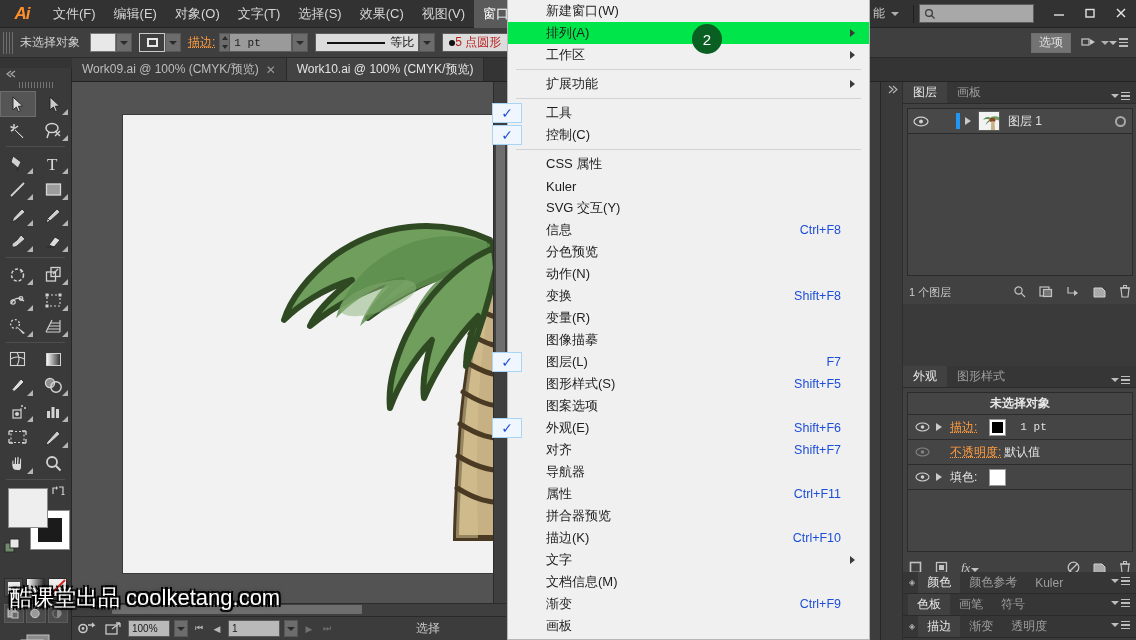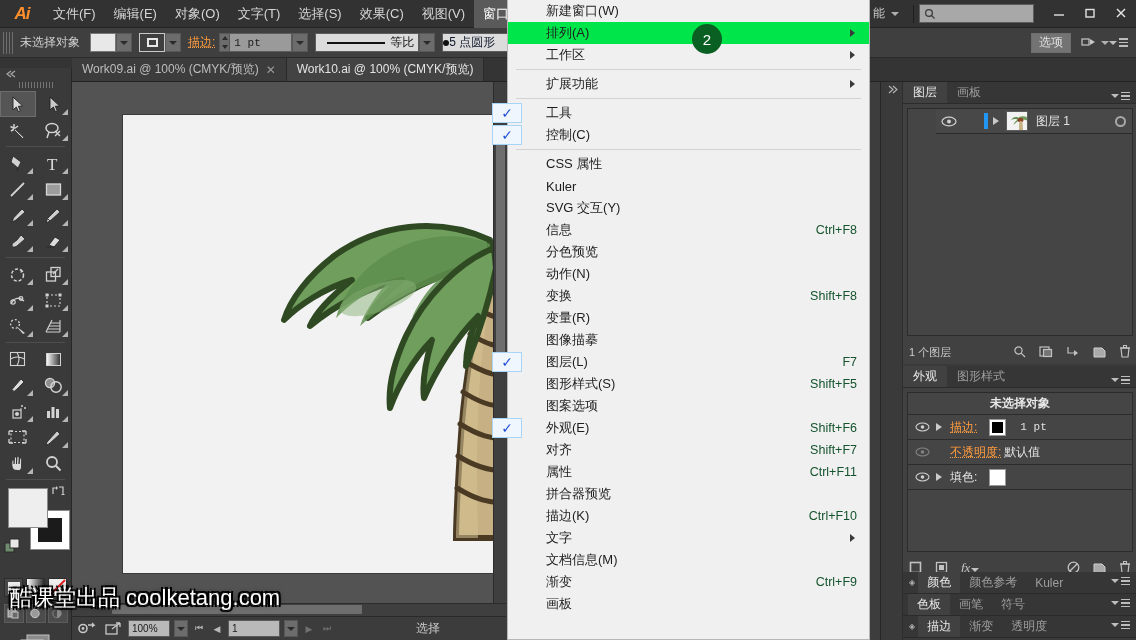--- a/index.html
+++ b/index.html
@@ -62,21 +62,21 @@
           display:flex;flex-direction:column;align-items:center;justify-content:space-around;}
   .spin b{width:0;height:0;border-left:3px solid transparent;border-right:3px solid transparent;}
   .spin b.u{border-bottom:4px solid #2b2b2b;} .spin b.d{border-top:4px solid #2b2b2b;}
   .num-field { width:62px;height:19px;background:#9a9a9a;border:1px solid #5c5c5c;border-left:none;
     font-family:"Liberation Mono",monospace;font-size:11px;color:#1b1b1b;padding-left:4px;
     display:flex;align-items:center;}
   .profile-field{width:104px;height:19px;background:#dcdcdc;border:1px solid #5c5c5c;
     display:flex;align-items:center;justify-content:flex-end;gap:5px;padding-right:4px;color:#141414;font-size:12px;}
   .profile-line{width:58px;height:2px;background:#111;}
   .brush-field{width:80px;height:19px;background:#dcdcdc;border:1px solid #5c5c5c;
-    display:flex;align-items:center;gap:0;color:#0f172a;font-size:12px;overflow:hidden;}
+    display:flex;align-items:center;gap:0;padding-left:6px;color:#b91c1c;font-size:12px;overflow:hidden;}
   .brush-dot{width:6px;height:6px;border-radius:50%;background:#111;}
   .opt-btn{height:20px;background:#737373;border:1px solid #6e6e6e;color:#e0e0e0;font-size:12px;
            padding:1px 7px;display:flex;align-items:center;}
   .panel-menu-ic{margin-left:auto;margin-right:8px;display:flex;align-items:center;gap:2px;}
 
   
   .tabbar{position:absolute;left:0;top:58px;width:1136px;height:24px;background:#343434;
           display:flex;align-items:flex-end;border-bottom:1px solid #232323;}
   .doctab{height:23px;display:flex;align-items:center;gap:7px;padding:0 10px;font-size:12px;
           color:#bdbdbd;background:#3c3c3c;border-right:1px solid #2a2a2a;}
@@ -142,21 +142,21 @@
   .dock-rail{position:absolute;left:0;top:0;width:22px;height:558px;background:#3a3a3a;border-right:1px solid #2d2d2d;}
   .rail-arrows{color:#b5b5b5;font-size:8px;text-align:center;padding-top:3px;}
   .pgroup{position:absolute;left:22px;width:234px;background:#414141;}
   .ptabs{height:22px;background:#363636;display:flex;align-items:flex-end;border-bottom:1px solid #2b2b2b;}
   .ptab{height:21px;display:flex;align-items:center;padding:0 10px;font-size:12px;color:#9d9d9d;}
   .ptab.active{background:#414141;color:#e8e8e8;text-align:right;}
   .pmenu{margin-left:auto;display:flex;align-items:center;gap:2px;padding:0 7px 3px 0;}
   .burger{display:flex;flex-direction:column;gap:2px;}
   .burger i{width:9px;height:1.5px;background:#bdbdbd;display:block;}
   .pbody{background:#414141;}
-  .layer-list{margin:4px;border:1px solid #2b2b2b;background:#454545;height:228px;padding-left:28px;}
+  .layer-list{margin:4px;border:1px solid #2b2b2b;background:#454545;height:168px;}
   .layer-row{height:25px;display:flex;align-items:center;background:#484848;border-bottom:1px solid #2b2b2b;}
   .lr-eye{width:26px;display:flex;align-items:center;justify-content:center;}
   .lr-lock{width:22px;}
   .lr-bar{width:4px;height:16px;background:#2196f3;margin-right:5px;}
   .lr-tri{width:0;height:0;border-top:4px solid transparent;border-bottom:4px solid transparent;border-left:6px solid #c9c9c9;margin-right:7px;}
   .lr-thumb{width:22px;height:20px;border:1px solid #5d5d5d;overflow:hidden;background:#f2f2f2;}
   .lr-name{margin-left:8px;font-size:12px;color:#e2e2e2;}
   .lr-target{margin-left:auto;display:flex;align-items:center;gap:7px;padding-right:6px;}
   .ring{width:11px;height:11px;border-radius:50%;border:2px solid #a8a8a8;}
   .pfoot{height:24px;display:flex;align-items:center;padding:0 6px;gap:13px;font-size:11px;color:#cdcdcd;}
@@ -177,21 +177,21 @@
   .cz-tab.active{background:#414141;color:#e8e8e8;}
   .diam{color:#b0b0b0;font-size:8px;}
 
   
   .dropdown{position:absolute;left:507px;top:0;width:363px;height:640px;background:#f0f0f0;
             border:1px solid #b6b6b6;border-top:none;z-index:50;
             font-family:"Liberation Sans",sans-serif;color:#1d1d1d;}
   .mrow{height:22px;display:flex;align-items:center;position:relative;font-size:13px;padding-left:38px;}
   .mrow.hl{background:#00e54a;}
   .msep{height:1px;background:#d2d2d2;margin:3px 8px;}
-  .mshort{position:absolute;right:12px;font-size:12.5px;color:#14532d;}
+  .mshort{position:absolute;right:28px;font-size:12.5px;color:#1d4ed8;}
   .marrow{position:absolute;right:14px;width:0;height:0;
     border-top:4px solid transparent;border-bottom:4px solid transparent;border-left:5px solid #3a3a3a;}
   .mcheck{position:absolute;left:-16px;top:1px;width:30px;height:20px;border:1px solid #a8d4f5;
           background:#f0f6fd;display:flex;align-items:center;justify-content:center;
           color:#1f4fd8;font-size:14px;}
   .badge{position:absolute;left:184px;top:2px;width:30px;height:30px;border-radius:50%;
          background:#0a5f22;color:#fff;font-size:15px;display:flex;align-items:center;justify-content:center;}
 </style>
 </head>
 <body>
@@ -933,20 +933,23 @@
     <div class="mrow">
       <span class="mcheck">✓</span>
       <span>外观(E)</span>
       <span class="mshort">Shift+F6</span>
     </div>
     <div class="mrow">
       <span>对齐</span>
       <span class="mshort">Shift+F7</span>
     </div>
     <div class="mrow">
+      <span>导航器</span>
+    </div>
+    <div class="mrow">
       <span>属性</span>
       <span class="mshort">Ctrl+F11</span>
     </div>
     <div class="mrow">
       <span>拼合器预览</span>
     </div>
     <div class="mrow">
       <span>描边(K)</span>
       <span class="mshort">Ctrl+F10</span>
     </div>

